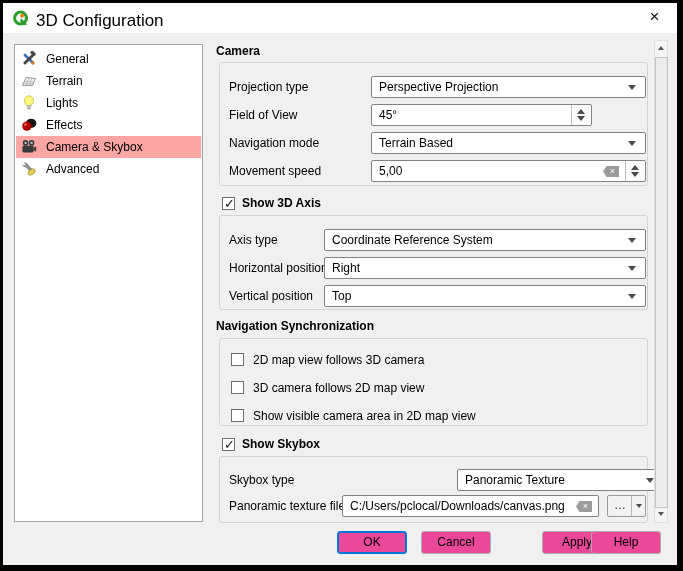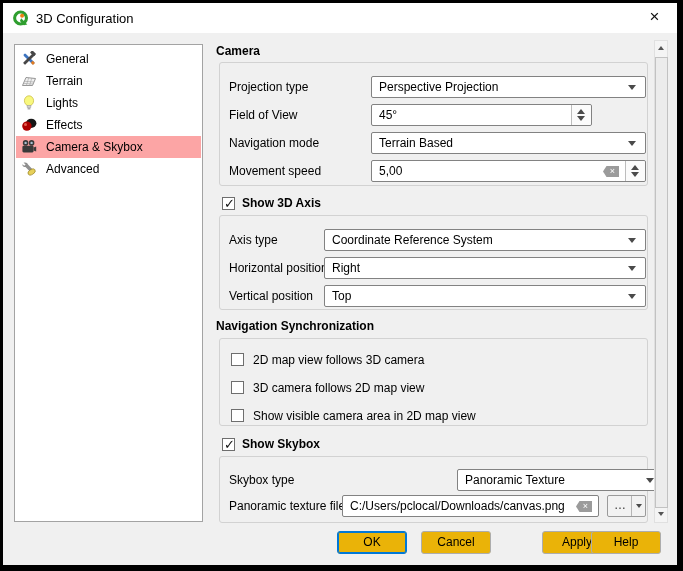--- a/index.html
+++ b/index.html
@@ -5,21 +5,21 @@
   html,body{margin:0;padding:0;}
   body{
     width:683px;height:571px;position:relative;background:#000;
     font-family:"Liberation Sans","DejaVu Sans",sans-serif;font-size:12px;color:#000;
     overflow:hidden;
   }
   .window{position:absolute;left:3px;top:3px;width:674px;height:562px;background:#f0f0f0;}
   
   .titlebar{position:absolute;left:0;top:0;width:674px;height:30px;background:#ffffff;}
   .titlebar .appicon{position:absolute;left:9px;top:6px;width:18px;height:18px;}
-  .titlebar .title{position:absolute;left:33px;top:8px;font-size:13px;color:#000;white-space:nowrap;}
+  .titlebar .title{position:absolute;left:33px;top:8px;font-size:17px;color:#000;white-space:nowrap;}
   .close-btn{position:absolute;right:0;top:0;width:45px;height:30px;text-align:center;line-height:28px;font-size:17px;color:#111;cursor:pointer;}
   
   .sidebar{position:absolute;left:11px;top:41px;width:189px;height:478px;background:#fff;border:1px solid #a3a3a3;box-sizing:border-box;}
   .side-item{position:absolute;left:1px;width:185px;height:22px;}
   .side-item.selected{background:#fca5a5;}
   .side-item .ic{position:absolute;left:5px;top:3px;width:16px;height:16px;}
   .side-item .lbl{position:absolute;left:30px;top:0;line-height:22px;white-space:nowrap;}
   
   .sec-title{position:absolute;font-weight:bold;font-size:12px;white-space:nowrap;}
   
@@ -48,21 +48,21 @@
   .browse .sep{position:absolute;right:13px;top:0;width:1px;height:20px;background:#b5b5b5;}
   .browse .barrow{position:absolute;right:3px;top:8px;width:0;height:0;border-left:3.5px solid transparent;border-right:3.5px solid transparent;border-top:4.5px solid #4a4a4a;}
   
   .scrollbar{position:absolute;left:651px;top:37px;width:14px;height:483px;background:#f4f4f4;border:1px solid #e0e0e0;box-sizing:border-box;}
   .sbar-up{position:absolute;left:0;top:0;width:12px;height:15px;cursor:pointer;}
   .sbar-up::after{content:"";position:absolute;left:3px;top:5px;border-left:3.5px solid transparent;border-right:3.5px solid transparent;border-bottom:4.5px solid #555;}
   .sbar-dn{position:absolute;left:0;bottom:0;width:12px;height:15px;cursor:pointer;}
   .sbar-dn::after{content:"";position:absolute;left:3px;top:5px;border-left:3.5px solid transparent;border-right:3.5px solid transparent;border-top:4.5px solid #555;}
   .sbar-thumb{position:absolute;left:0px;top:16px;width:11px;height:449px;background:#ececec;border:1px solid #c2c2c2;cursor:pointer;}
   
-  .btn{position:absolute;top:528px;width:70px;height:23px;background:#eab308;border:1px solid #adadad;border-radius:3px;text-align:center;line-height:21px;font-size:12px;cursor:pointer;box-sizing:border-box;}
+  .btn{position:absolute;top:528px;width:70px;height:23px;background:#ec4899;border:1px solid #adadad;border-radius:3px;text-align:center;line-height:21px;font-size:12px;cursor:pointer;box-sizing:border-box;}
   .btn.default{border-color:#0078d7;box-shadow:inset 0 0 0 1px #0078d7;}
 </style>
 </head>
 <body>
 
 <div class="window">
 
   <div class="titlebar">
     <svg class="appicon" viewBox="0 0 20 20">
       <circle cx="9.5" cy="10" r="6.6" fill="none" stroke="#2f9e2f" stroke-width="3.4"></circle>

